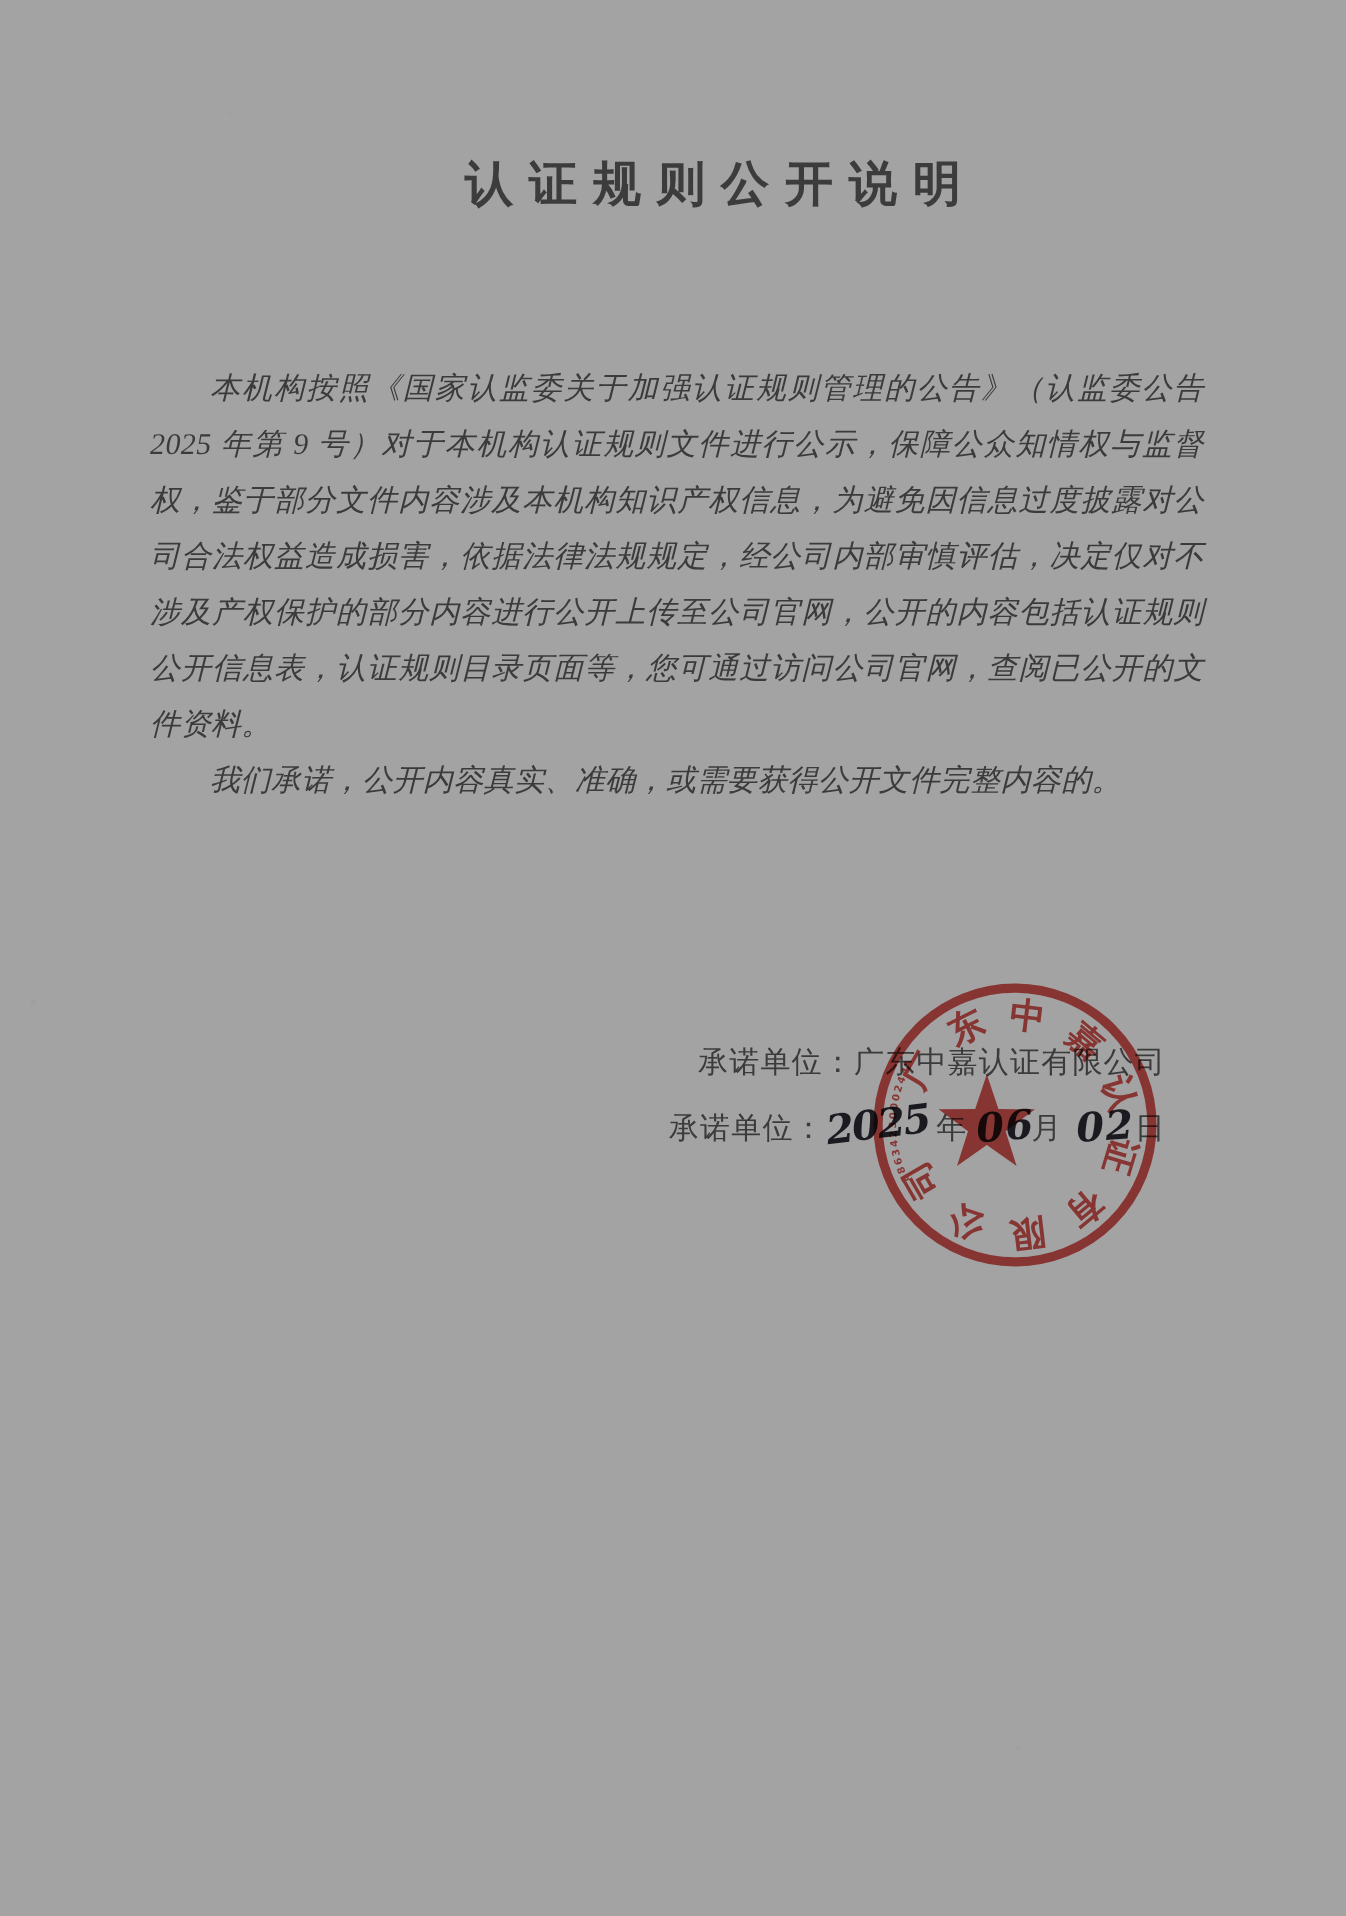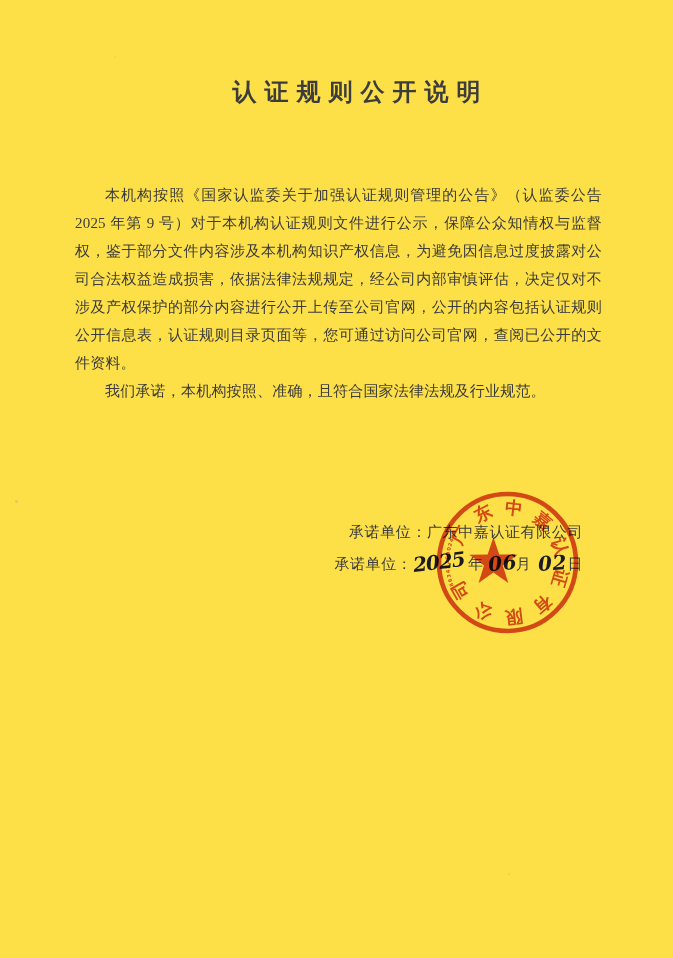--- a/index.html
+++ b/index.html
@@ -1,27 +1,27 @@
 <!DOCTYPE html>
 <html><head>
 <meta charset="utf-8">
 <style>
   html,body{margin:0;padding:0;background:#e8e8e8;}
   .page{
     position:relative; width:673px; height:958px; margin:0 auto;
-    background:#fde047; overflow:hidden;
+    background:#a3a3a3; overflow:hidden;
     font-family:"Liberation Serif", serif; color:#3a3a3a;
   }
   .title{
     position:absolute; top:76px; left:0; right:0; margin:0;
     text-align:center; transform:translateX(24px);
     font-size:24px; font-weight:600; letter-spacing:8px; color:#3c3c3c;
   }
   .body-block{
-    position:absolute; left:75px; top:181px; width:527px;
+    position:absolute; left:75px; top:181px; width:527px;font-style:italic;
   }
   .body-block p{
     margin:0; text-indent:2em; font-size:15px; line-height:28px;
     text-align:justify; text-justify:inter-ideograph; color:#3b3b3b;
     letter-spacing:0.2px;
   }
   .signoff{
     position:absolute; top:521px; right:90px; text-align:right;
     font-size:15px; letter-spacing:0.6px; color:#3b3b3b;
   }
@@ -57,21 +57,21 @@
 </style>
 </head>
 <body>
 
 <div class="page">
 
   <h1 class="title">认证规则公开说明</h1>
 
   <div class="body-block">
     <p>本机构按照《国家认监委关于加强认证规则管理的公告》（认监委公告 2025 年第 9 号）对于本机构认证规则文件进行公示，保障公众知情权与监督权，鉴于部分文件内容涉及本机构知识产权信息，为避免因信息过度披露对公司合法权益造成损害，依据法律法规规定，经公司内部审慎评估，决定仅对不涉及产权保护的部分内容进行公开上传至公司官网，公开的内容包括认证规则公开信息表，认证规则目录页面等，您可通过访问公司官网，查阅已公开的文件资料。</p>
-    <p>我们承诺，本机构按照、准确，且符合国家法律法规及行业规范。</p>
+    <p>我们承诺，公开内容真实、准确，或需要获得公开文件完整内容的。</p>
   </div>
 
   <div class="signoff">
     <div class="sign-line"><span>承诺单位：</span><span>广东中嘉认证有限公司</span></div>
     <div class="sign-line date-line"><span>承诺单位：</span><span class="hand hand-year">2025</span><span>年</span><span class="hand hand-month">06</span><span>月</span><span class="hand hand-day">02</span><span>日</span></div>
   </div>
 
   <svg class="stamp" viewBox="0 0 146 146" aria-hidden="true">
     <circle class="seal-ring" cx="73" cy="73" r="68"></circle>
     <path class="seal-star" d="M0,-24 L5.5,-7.6 L22.8,-7.4 L8.9,2.9 L14.1,19.4 L0,9.4 L-14.1,19.4 L-8.9,2.9 L-22.8,-7.4 L-5.5,-7.6 Z" transform="translate(59,73) scale(1.05)"></path>

